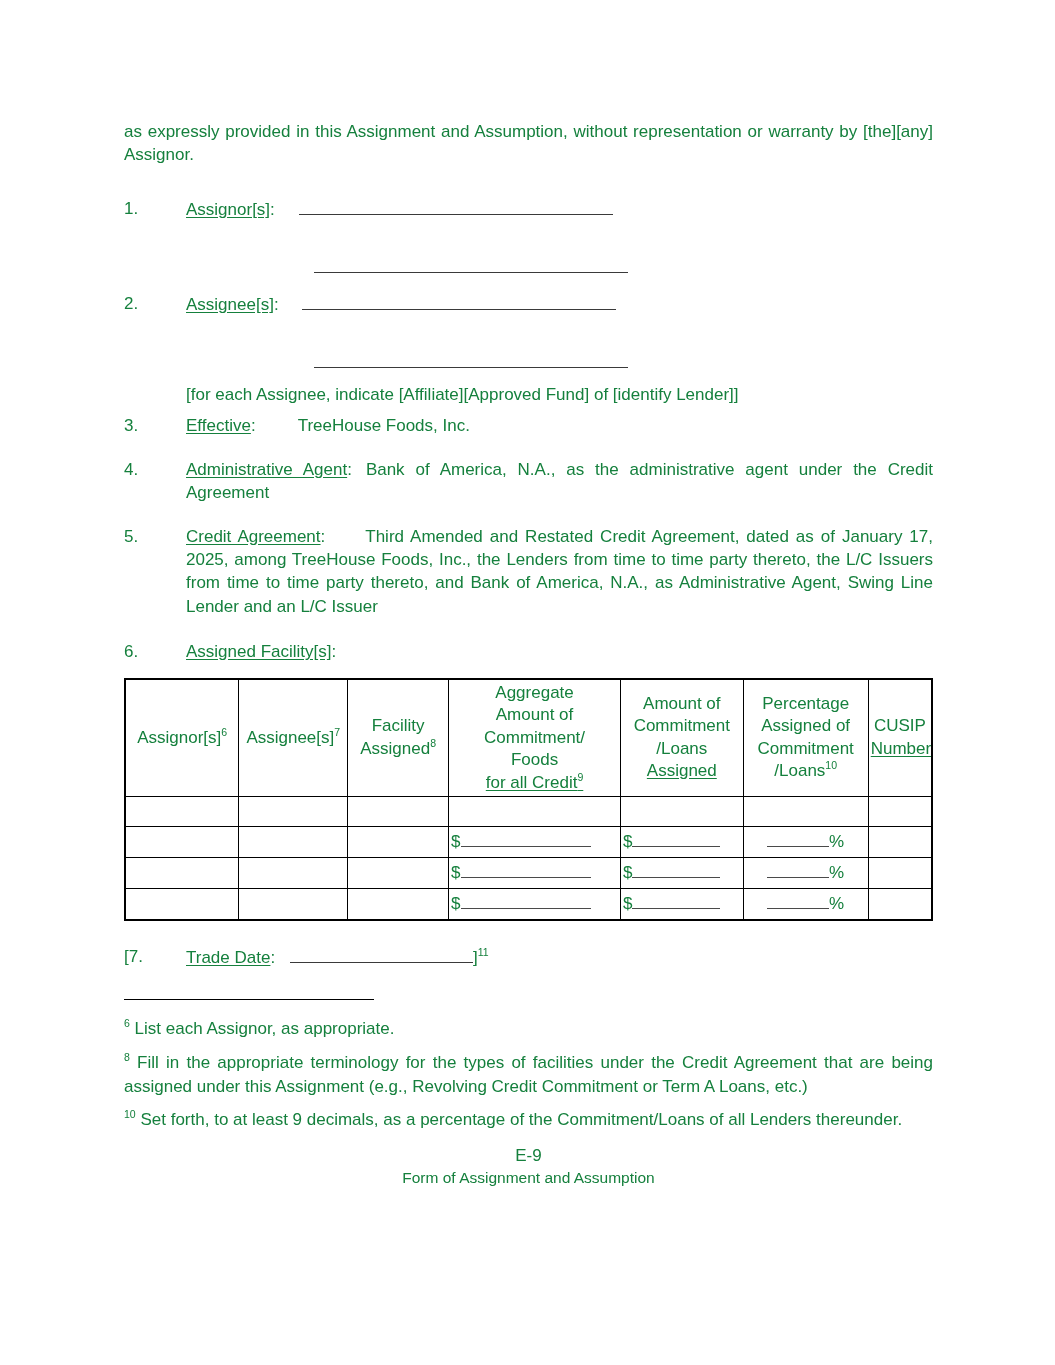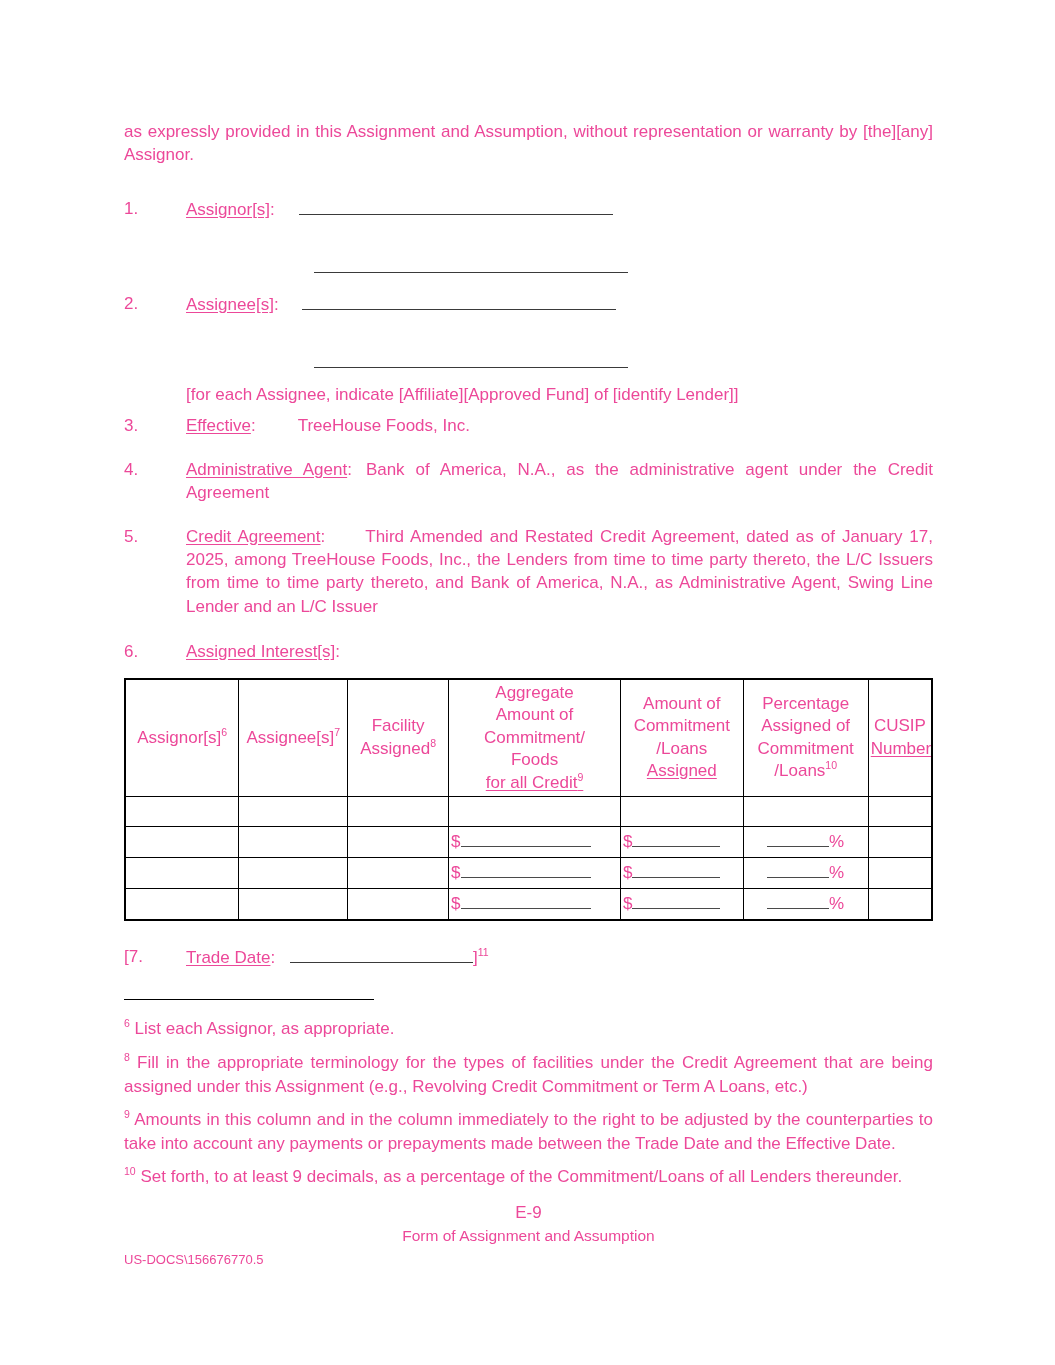--- a/index.html
+++ b/index.html
@@ -1,18 +1,18 @@
 <!DOCTYPE html>
 <html><head>
 <meta charset="utf-8">
 <style>
   html,body{margin:0;padding:0;background:#ffffff;}
   .page{
     width:1052px;height:1365px;box-sizing:border-box;position:relative;
-    background:#ffffff;color:#ec4899;
+    background:#ffffff;color:#15803d;
     font-family:"Liberation Sans", sans-serif;
     font-size:17px;line-height:1.38;
     padding:120px 119px 0 124px;overflow:hidden;
   }
   p{margin:0;}
   .justify{text-align:justify;}
   .intro{margin-bottom:30px;}
   .item{position:relative;padding-left:62px;margin-bottom:20px;}
   .item .num{position:absolute;left:0;top:0;}
   .ul{text-decoration:underline;text-underline-offset:2px;}
@@ -82,21 +82,21 @@
     <span class="ul">Administrative Agent</span><span>:</span><span class="spacer" style="width:14px;"></span><span>Bank of America, N.A., as the administrative agent under the Credit Agreement</span>
   </div>
 
   <div class="item justify" style="margin-bottom:22px;">
     <span class="num">5.</span>
     <span class="ul">Credit Agreement</span><span>:</span><span class="spacer" style="width:40px;"></span><span>Third Amended and Restated Credit Agreement, dated as of January 17, 2025, among TreeHouse Foods, Inc., the Lenders from time to time party thereto, the L/C Issuers from time to time party thereto, and Bank of America, N.A., as Administrative Agent, Swing Line Lender and an L/C Issuer</span>
   </div>
 
   <div class="item" style="margin-bottom:0;">
     <span class="num">6.</span>
-    <span class="ul">Assigned Interest[s]</span><span>:</span>
+    <span class="ul">Assigned Facility[s]</span><span>:</span>
   </div>
 
   <table class="grid">
     <colgroup>
       <col style="width:14.1%">
         <col style="width:13.5%">
         <col style="width:12.5%">
       <col style="width:21.3%">
         <col style="width:15.2%">
         <col style="width:15.5%">
@@ -176,23 +176,21 @@
   <div class="item trade">
     <span class="num">[7.</span>
     <span class="ul">Trade Date</span><span>:</span>
     <span class="blank blank-td"></span><span>]</span><sup>11</sup>
   </div>
 
   <div class="fnarea">
     <div class="fnrule"></div>
     <p class="fn"><sup>6</sup> <span>List each Assignor, as appropriate.</span></p>
     <p class="fn justify"><sup>8</sup> <span>Fill in the appropriate terminology for the types of facilities under the Credit Agreement that are being assigned under this Assignment (e.g., Revolving Credit Commitment or Term A Loans, etc.)</span></p>
-    <p class="fn justify"><sup>9</sup> <span>Amounts in this column and in the column immediately to the right to be adjusted by the counterparties to take into account any payments or prepayments made between the Trade Date and the Effective Date.</span></p>
     <p class="fn tight"><sup>10</sup> <span>Set forth, to at least 9 decimals, as a percentage of the Commitment/Loans of all Lenders thereunder.</span></p>
   </div>
 
   <div class="footer">
     <div class="center">E-9</div>
     <div class="center ftitle">Form of Assignment and Assumption</div>
-    <div class="docid">US-DOCS\156676770.5</div>
   </div>
 
 </div>
 
 </body></html>

